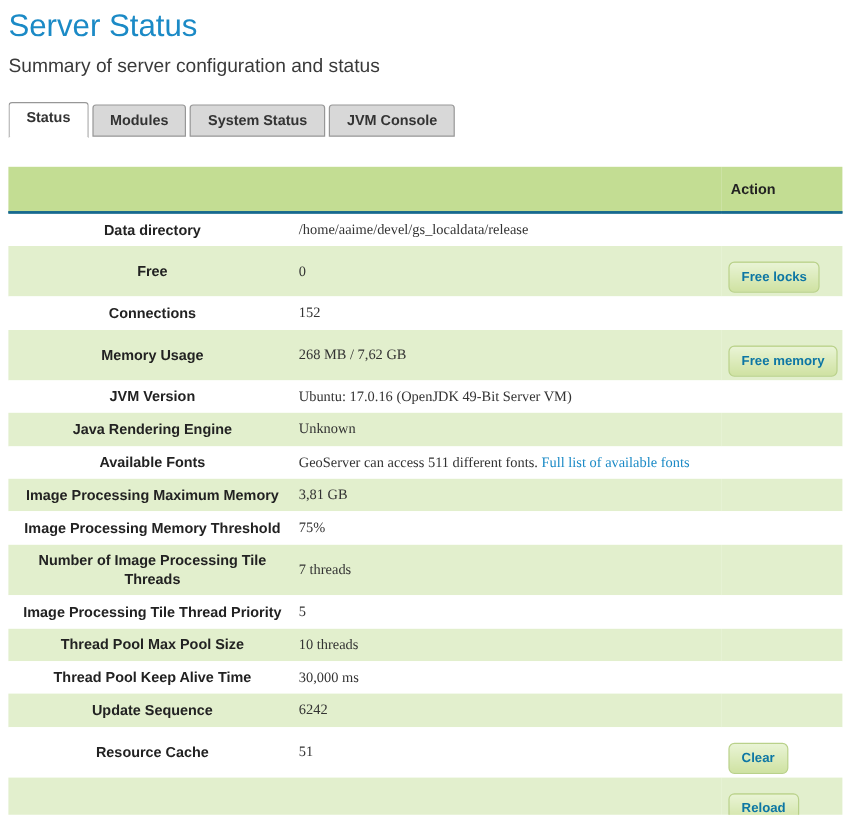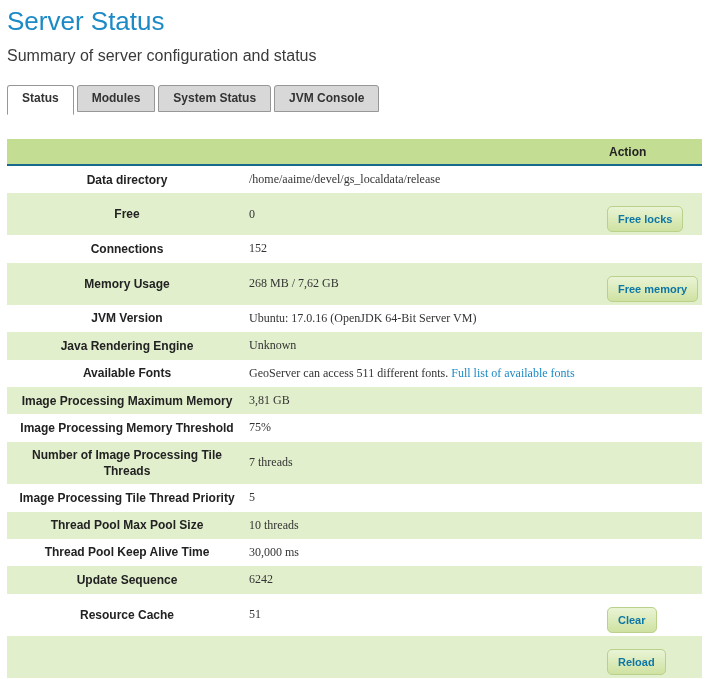--- a/index.html
+++ b/index.html
@@ -33,21 +33,21 @@
     letter-spacing: 0;
   }
   .subtitle {
     margin: 0 0 20px 0;
     font-size: 16px;
     color: #3a3a3a;
   }
 
   .tabbar {
     display: flex;
-    align-items: flex-start;
+    align-items: center;
     gap: 3px;
     margin: 0;
   }
   .tab {
     background: var(--tab-bg);
     border: 1px solid var(--tab-border);
     border-radius: 3px 3px 0 0;
     padding: 5px 14px 6px 14px;
     font-size: 12px;
     font-weight: bold;
@@ -63,21 +63,21 @@
   table.status-table {
     border-collapse: collapse;
     table-layout: fixed;
     width: 695px;
     margin-top: 24px;
     font-size: 12px;
   }
   table.status-table thead th {
     background: var(--header-green);
     border-bottom: 2px solid var(--divider-teal);
-    height: 26px;
+    height: 38px;
     padding: 3px 8px;
     text-align: left;
     font-size: 12px;
     font-weight: bold;
     color: var(--text-dark);
   }
   tbody tr:nth-child(odd)  { background: #ffffff; }
   tbody tr:nth-child(even) { background: var(--row-green); }
   tbody td { padding: 5px 4px; vertical-align: middle; }
   td.label {
@@ -156,21 +156,21 @@
   </tr>
 
   <tr>
     <td class="label"><span class="lbl">Memory Usage</span></td>
     <td class="value"><span class="val">268 MB / 7,62 GB</span> </td>
     <td class="action"><button class="btn">Free memory</button></td>
   </tr>
 
   <tr>
     <td class="label"><span class="lbl">JVM Version</span></td>
-    <td class="value"><span class="val">Ubuntu: 17.0.16 (OpenJDK 64-Bit Server VM)</span> </td>
+    <td class="value"><span class="val">Ubuntu: 17.0.16 (OpenJDK 49-Bit Server VM)</span> </td>
     <td class="action"></td>
   </tr>
 
   <tr>
     <td class="label"><span class="lbl">Java Rendering Engine</span></td>
     <td class="value"><span class="val">Unknown</span> </td>
     <td class="action"></td>
   </tr>
 
   <tr>

